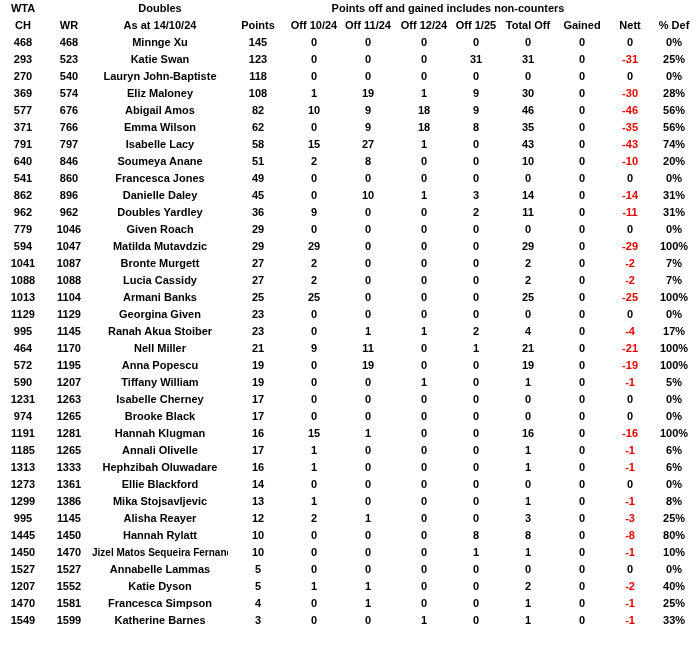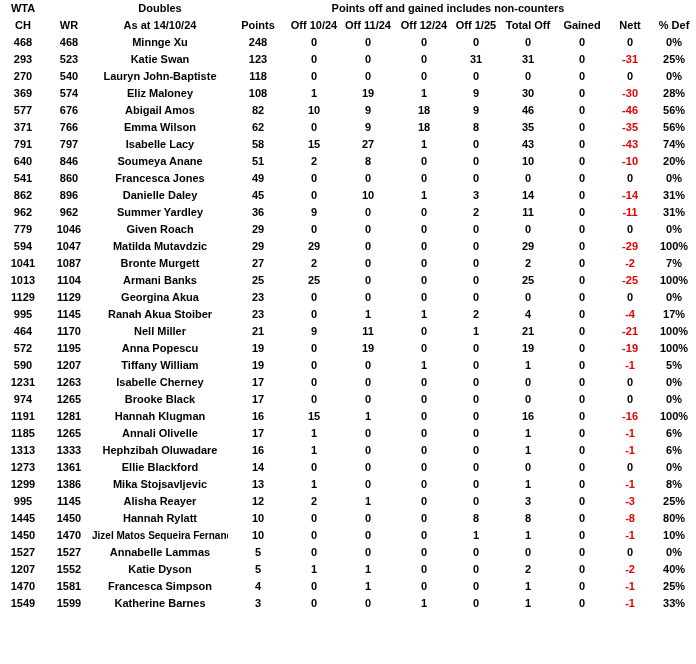--- a/index.html
+++ b/index.html
@@ -71,21 +71,21 @@
         <th>Gained</th>
         <th>Nett</th>
         <th>% Def</th>
       </tr>
   </thead>
   <tbody id="tbody">
       <tr class="r">
         <td>468</td>
         <td>468</td>
         <td class="name">Minnge Xu</td>
-        <td>248</td>
+        <td>145</td>
         <td>0</td>
         <td>0</td>
         <td>0</td>
         <td>0</td>
         <td>0</td>
         <td>0</td>
         <td>0</td>
         <td>0%</td>
       </tr>
       <tr class="r">
@@ -210,21 +210,21 @@
         <td>1</td>
         <td>3</td>
         <td>14</td>
         <td>0</td>
         <td style="color: rgb(230, 0, 0);">-14</td>
         <td>31%</td>
       </tr>
       <tr class="r">
         <td>962</td>
         <td>962</td>
-        <td class="name">Summer Yardley</td>
+        <td class="name">Doubles Yardley</td>
         <td>36</td>
         <td>9</td>
         <td>0</td>
         <td>0</td>
         <td>2</td>
         <td>11</td>
         <td>0</td>
         <td style="color: rgb(230, 0, 0);">-11</td>
         <td>31%</td>
       </tr>
@@ -264,37 +264,51 @@
         <td>2</td>
         <td>0</td>
         <td>0</td>
         <td>0</td>
         <td>2</td>
         <td>0</td>
         <td style="color: rgb(230, 0, 0);">-2</td>
         <td>7%</td>
       </tr>
       <tr class="r">
+        <td>1088</td>
+        <td>1088</td>
+        <td class="name">Lucia Cassidy</td>
+        <td>27</td>
+        <td>2</td>
+        <td>0</td>
+        <td>0</td>
+        <td>0</td>
+        <td>2</td>
+        <td>0</td>
+        <td style="color: rgb(230, 0, 0);">-2</td>
+        <td>7%</td>
+      </tr>
+      <tr class="r">
         <td>1013</td>
         <td>1104</td>
         <td class="name">Armani Banks</td>
         <td>25</td>
         <td>25</td>
         <td>0</td>
         <td>0</td>
         <td>0</td>
         <td>25</td>
         <td>0</td>
         <td style="color: rgb(230, 0, 0);">-25</td>
         <td>100%</td>
       </tr>
       <tr class="r">
         <td>1129</td>
         <td>1129</td>
-        <td class="name">Georgina Akua</td>
+        <td class="name">Georgina Given</td>
         <td>23</td>
         <td>0</td>
         <td>0</td>
         <td>0</td>
         <td>0</td>
         <td>0</td>
         <td>0</td>
         <td>0</td>
         <td>0%</td>
       </tr>

